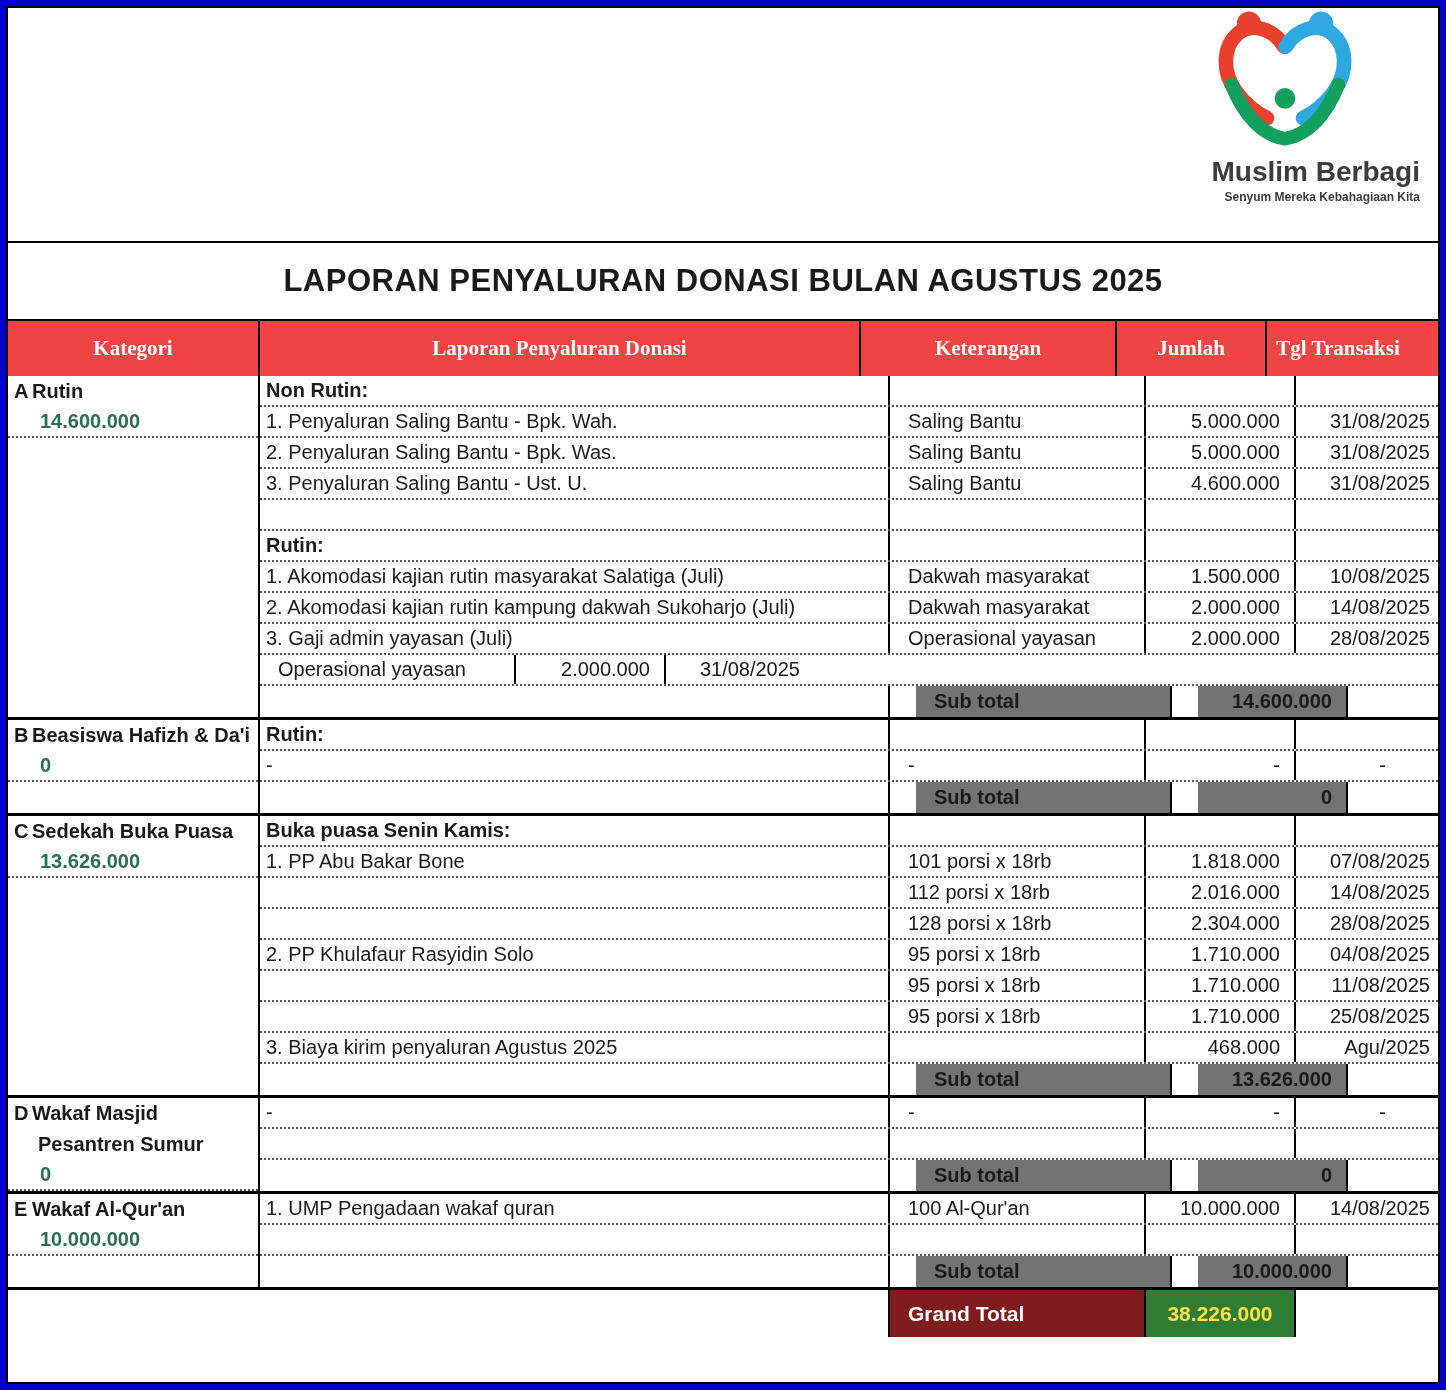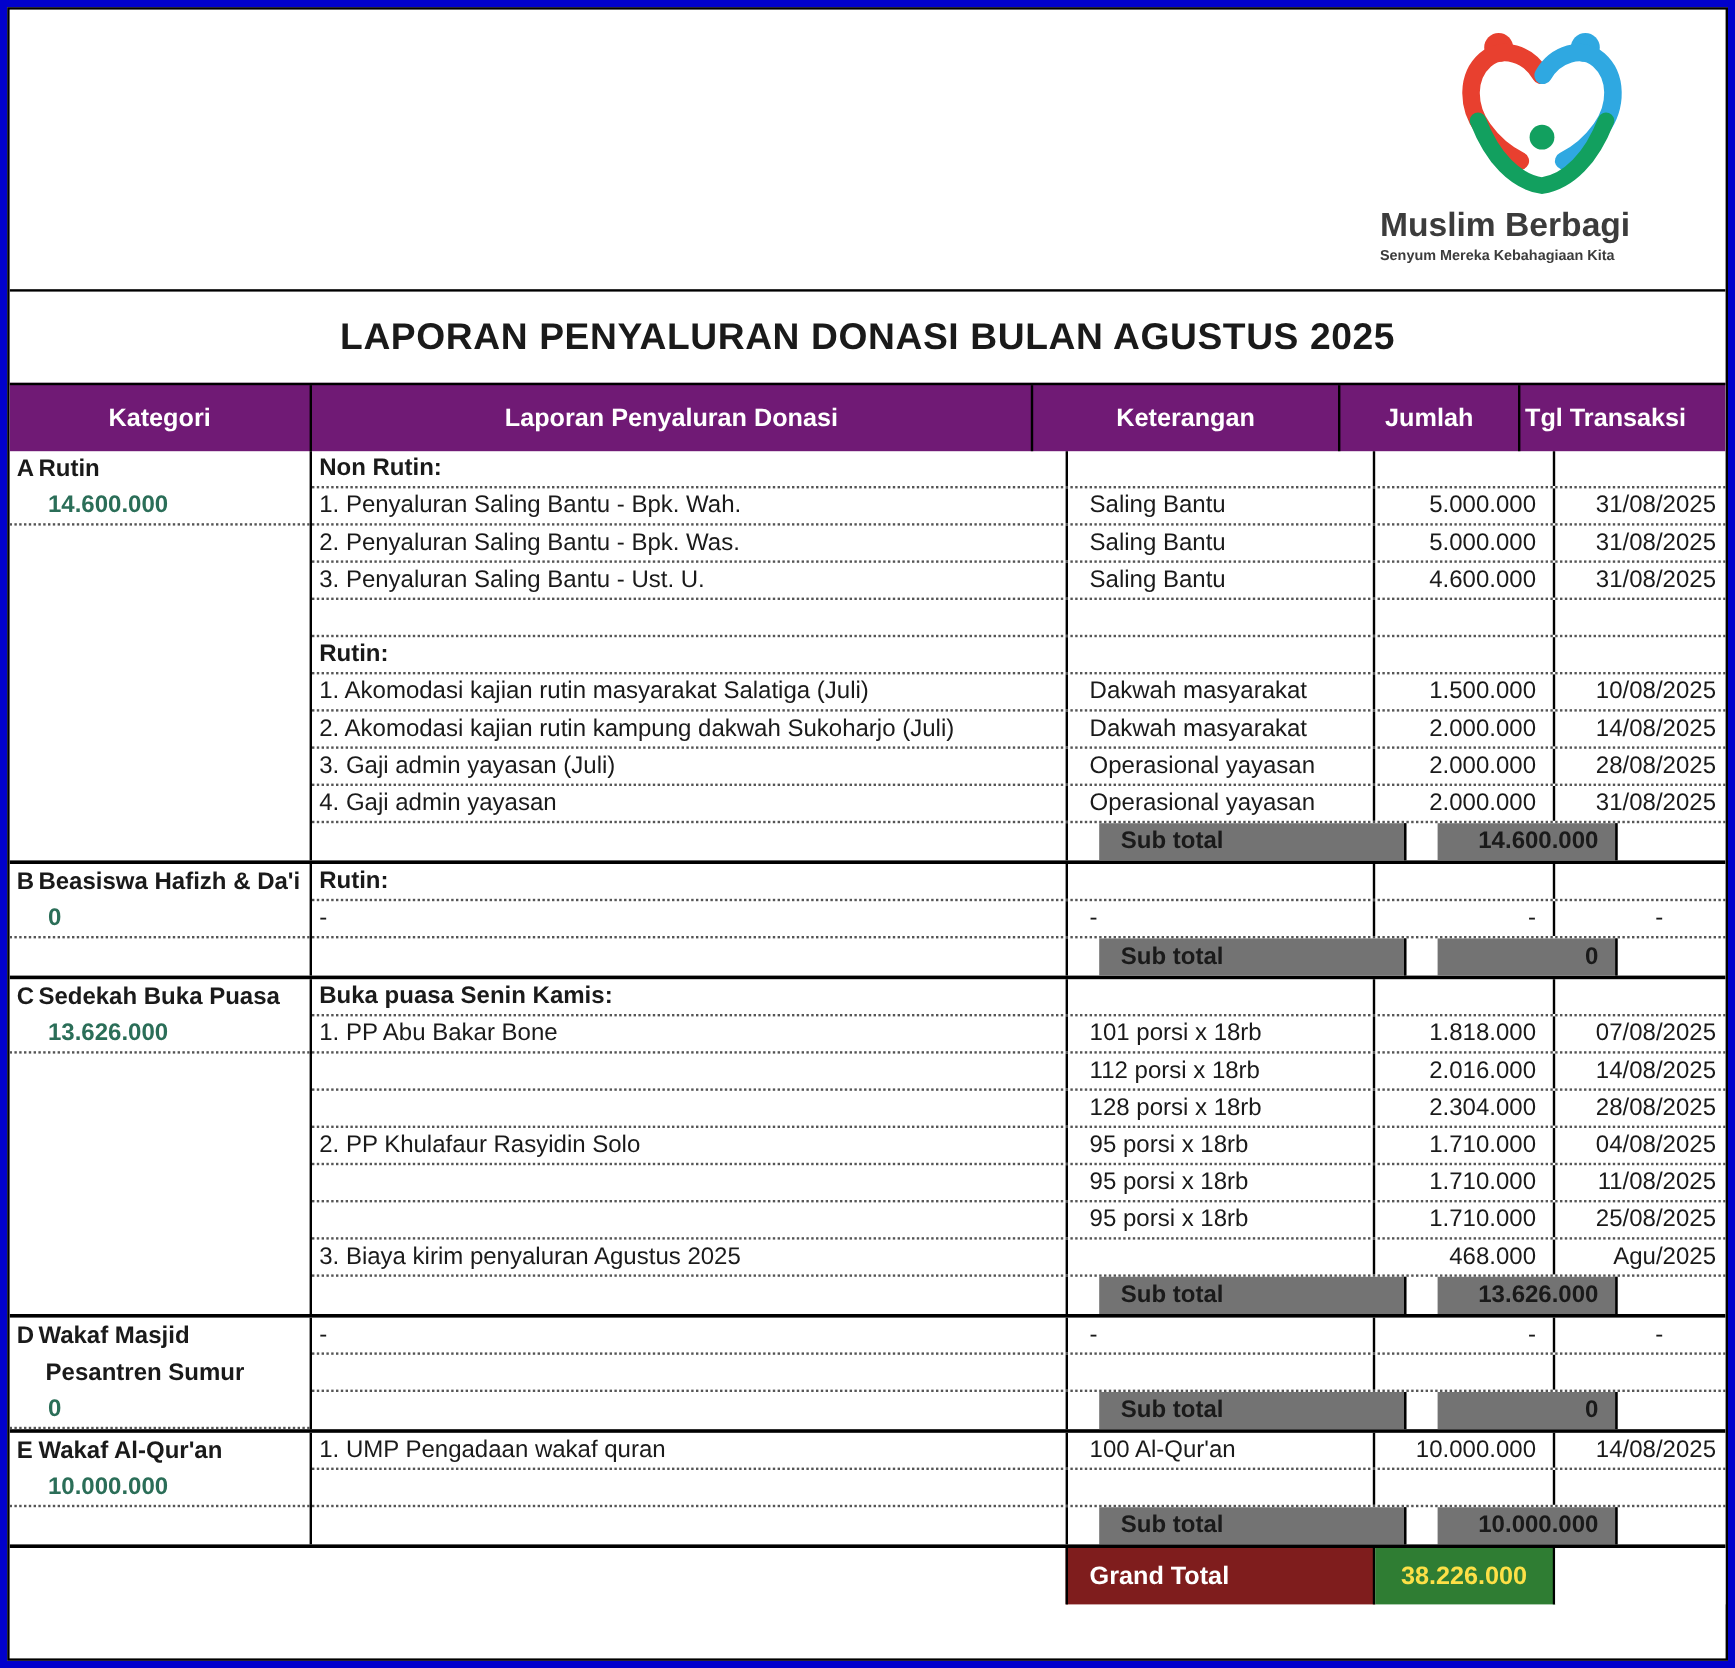--- a/index.html
+++ b/index.html
@@ -13,29 +13,29 @@
   }
   .frame {
     width:100%; height:100%;
     background:#fff;
     border:2px solid #000;
     display:flex; flex-direction:column;
     overflow:hidden;
   }
   
   .logo-area { height:235px; flex:none; position:relative; border-bottom:2px solid #000; }
-  .brand { position:absolute; top:16px; right:18px; width:270px; text-align:left; }
+  .brand { position:absolute; top:0; right:18px; width:270px; text-align:right; }
   .brand svg { width:172px; height:148px; display:block; margin:0 auto; }
   .brand-name { font-size:28px; font-weight:bold; color:#3c3c3c; line-height:1; margin-top:2px; }
   .brand-tagline { font-size:12px; font-weight:bold; color:#3c3c3c; margin-top:4px; }
   
   .title-bar { height:76px; flex:none; display:flex; align-items:center; justify-content:center; }
   .title { font-size:31px; font-weight:bold; letter-spacing:0.5px; }
   
-  .thead { height:57px; flex:none; display:flex; background:#701a75; border-top:2px solid #000; }
+  .thead { height:57px; flex:none; display:flex; background:#ef4444; border-top:2px solid #000;font-family:Liberation Serif, serif; }
   .th { color:#fff; font-weight:bold; font-size:21px; display:flex; align-items:center; justify-content:center; border-right:2px solid #000; }
   .th.kat { width:252px; }
   .th.lap { width:601px; }
   .th.ket { width:256px; }
   .th.jum { width:150px; }
   .th.tgl { width:142px; border-right:none; }
   
   .tbody { flex:none; }
   .section { display:flex; }
   .section + .section { border-top:3px solid #000; }
@@ -153,21 +153,20 @@
               <div class="cell c-jum">2.000.000</div>
               <div class="cell c-tgl">14/08/2025</div>
             </div>
             <div class="row">
               <div class="cell c-lap">3. Gaji admin yayasan (Juli)</div>
               <div class="cell c-ket">Operasional yayasan</div>
               <div class="cell c-jum">2.000.000</div>
               <div class="cell c-tgl">28/08/2025</div>
             </div>
             <div class="row">
-              <div class="cell c-lap">4. Gaji admin yayasan</div>
               <div class="cell c-ket">Operasional yayasan</div>
               <div class="cell c-jum">2.000.000</div>
               <div class="cell c-tgl">31/08/2025</div>
             </div>
             <div class="row subtotal">
               <div class="cell c-lap"></div>
               <div class="cell c-ket">Sub total</div>
               <div class="cell c-jum">14.600.000</div>
               <div class="cell c-tgl"></div>
             </div>

